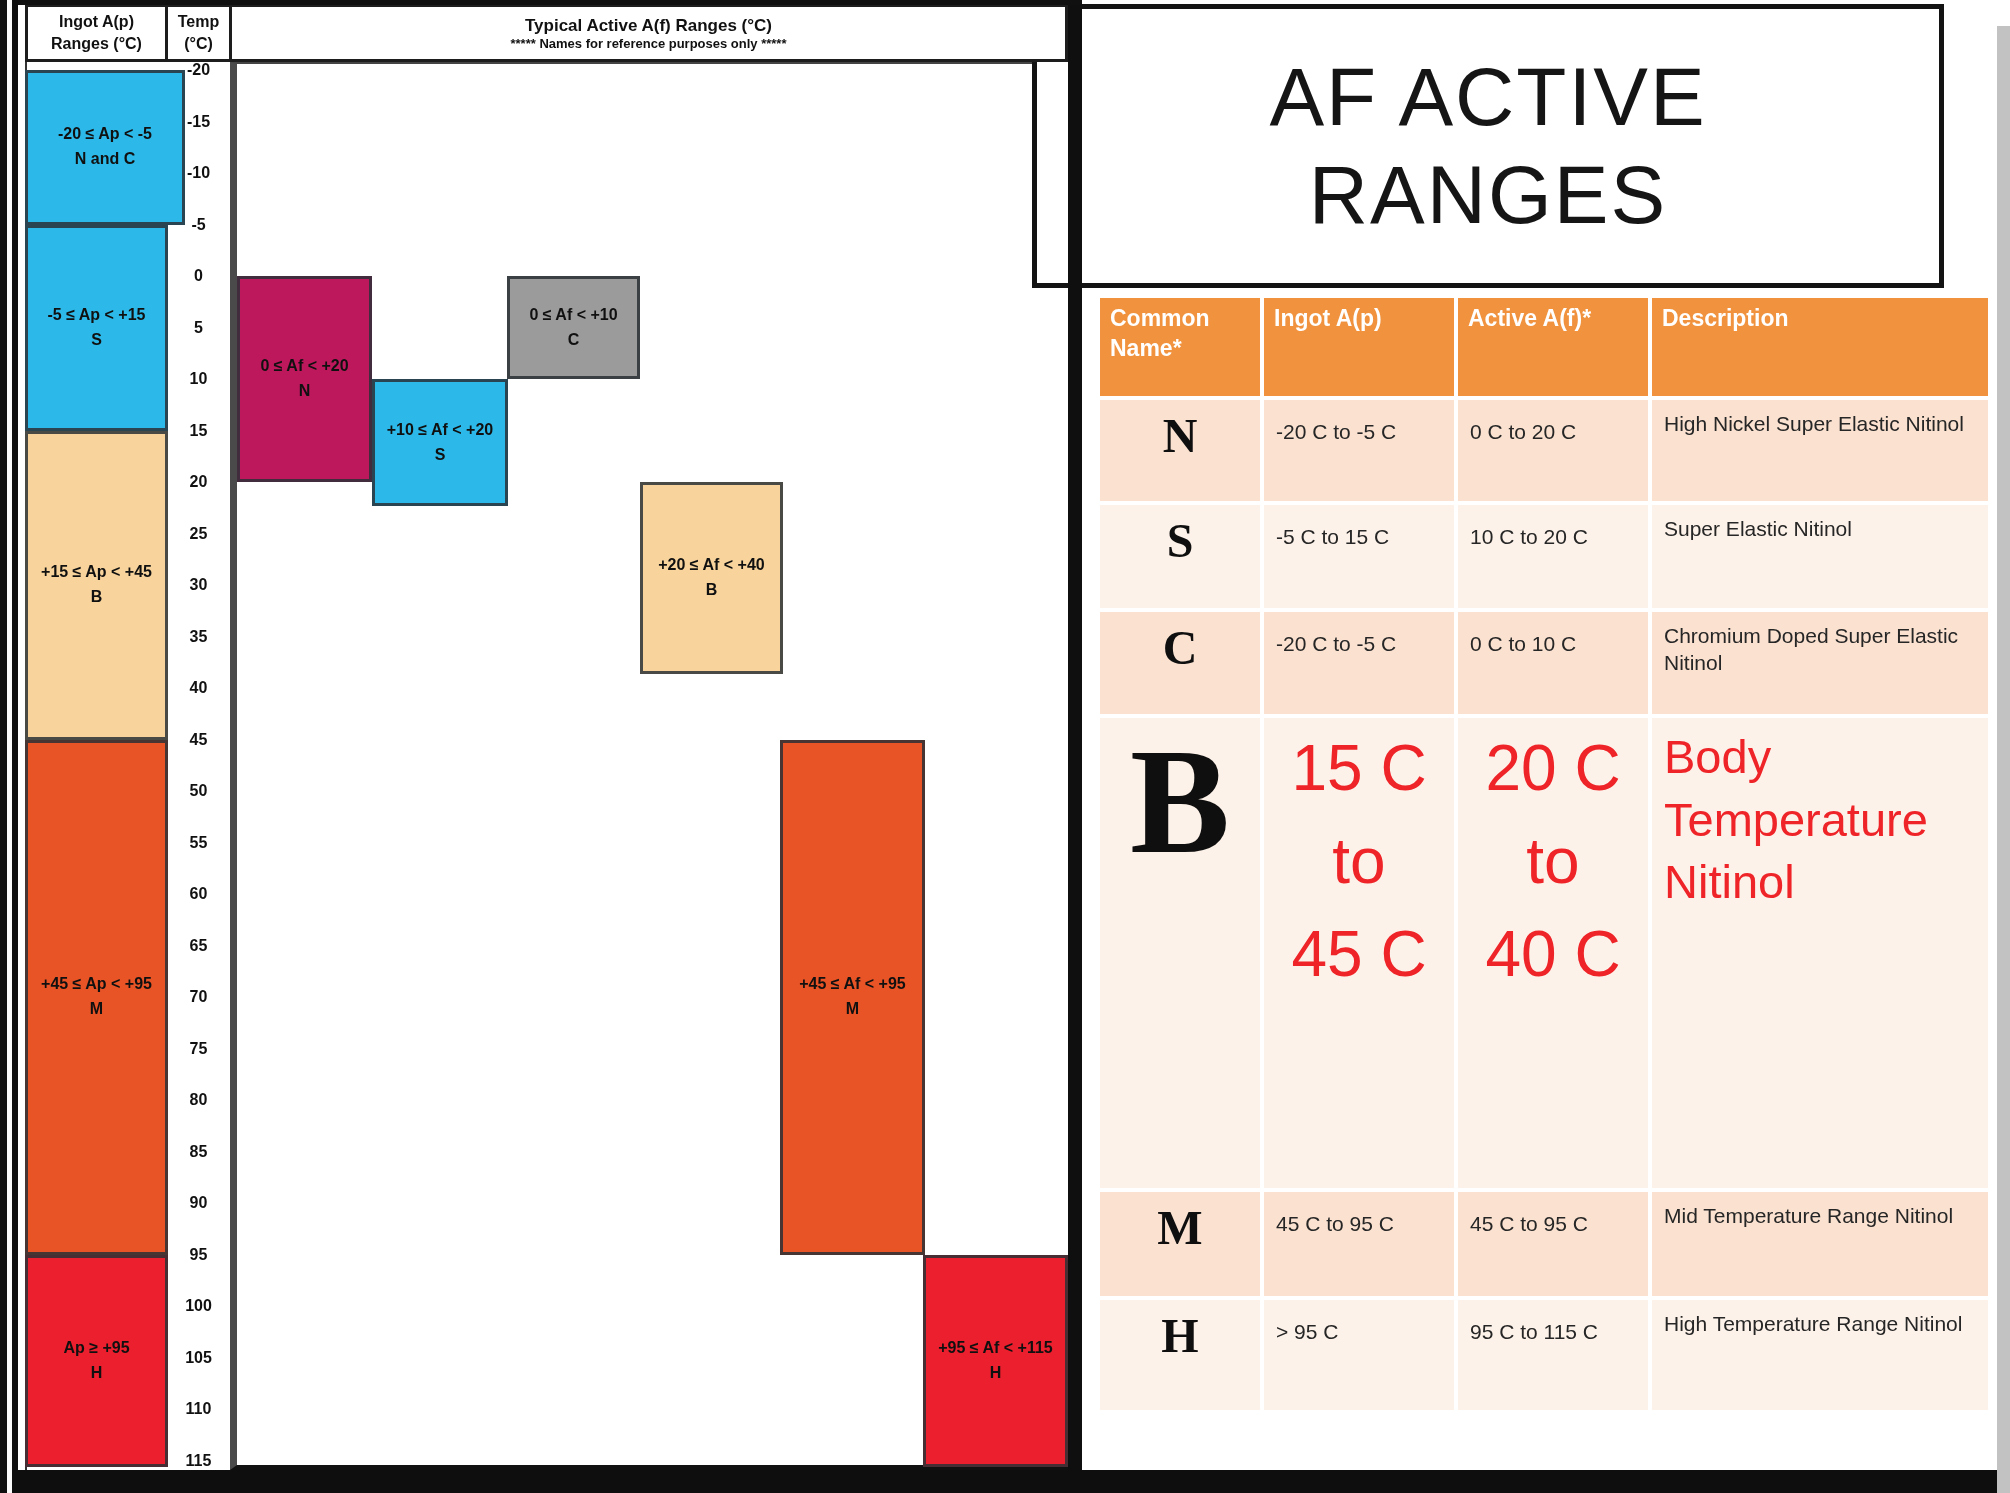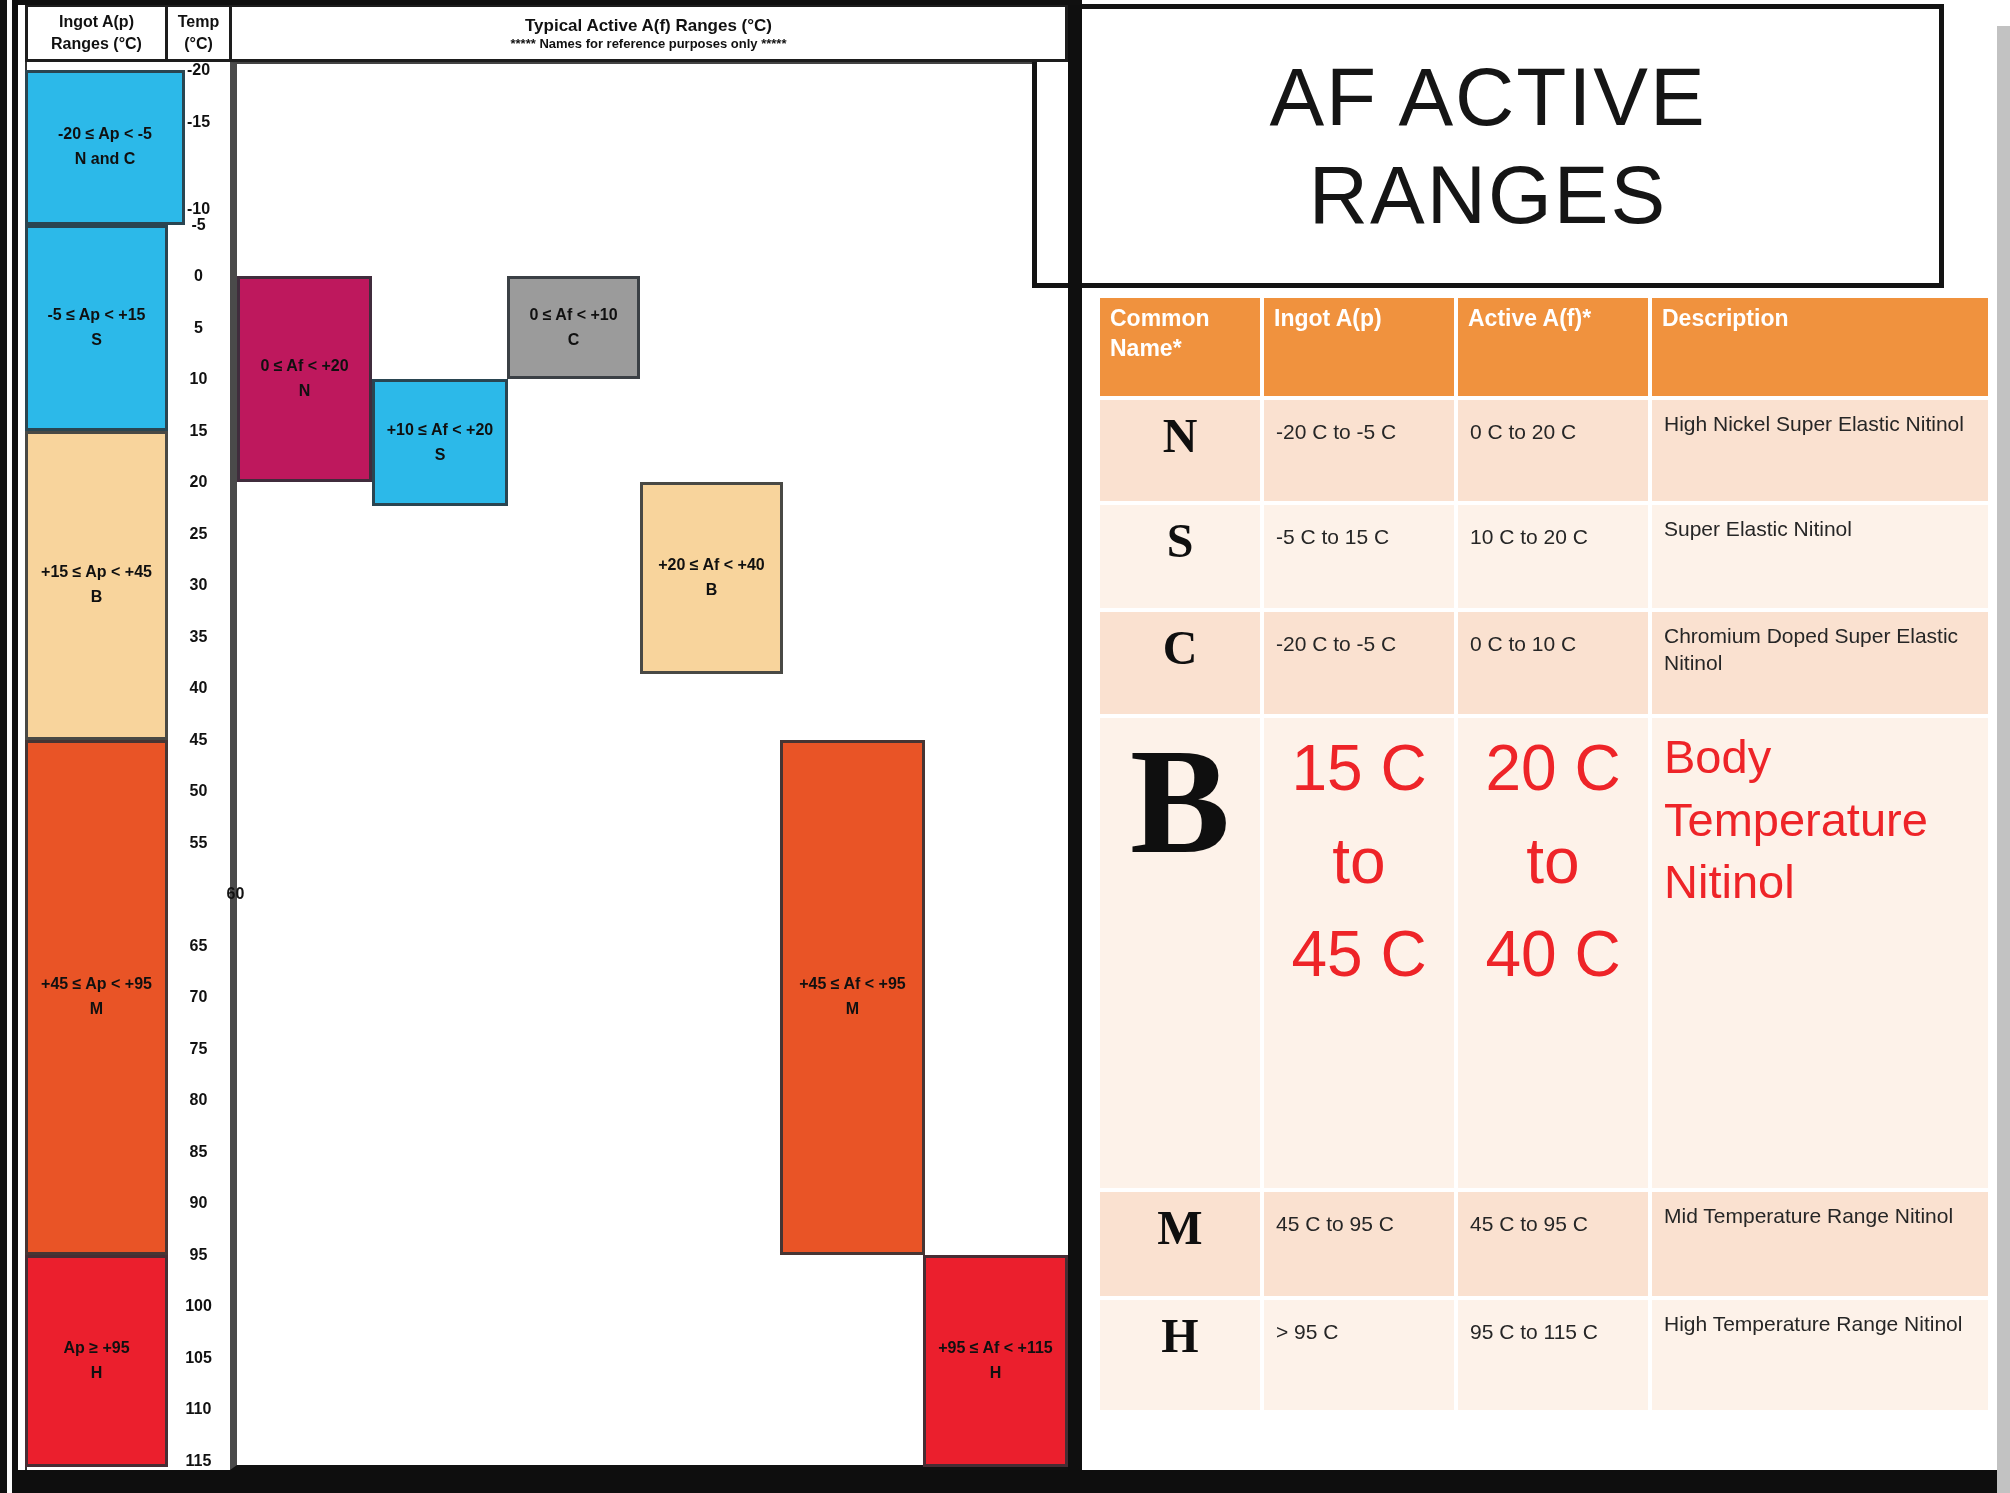--- a/index.html
+++ b/index.html
@@ -110,35 +110,35 @@
         <div>M</div>
       </div>
       <div class="range-box" style="top: 1254.5px; height: 212.5px; left: 0px; width: 143px; background: rgb(235, 31, 45);">
         <div>Ap ≥ +95</div>
         <div>H</div>
       </div>
     </div>
   <div id="tick-layer">
       <div class="tick" style="top: 58px;">-20</div>
       <div class="tick" style="top: 109.5px;">-15</div>
-      <div class="tick" style="top: 161px; margin-top: 36px;">-10</div>
+      <div class="tick" style="top: 161px;">-10</div>
       <div class="tick" style="top: 212.5px;">-5</div>
       <div class="tick" style="top: 264px;">0</div>
       <div class="tick" style="top: 315.5px;">5</div>
       <div class="tick" style="top: 367px;">10</div>
       <div class="tick" style="top: 418.5px;">15</div>
       <div class="tick" style="top: 470px;">20</div>
       <div class="tick" style="top: 521.5px;">25</div>
       <div class="tick" style="top: 573px;">30</div>
       <div class="tick" style="top: 624.5px;">35</div>
       <div class="tick" style="top: 676px;">40</div>
       <div class="tick" style="top: 727.5px;">45</div>
       <div class="tick" style="top: 779px;">50</div>
       <div class="tick" style="top: 830.5px;">55</div>
-      <div class="tick" style="top: 882px; padding-left: 37px;">60</div>
+      <div class="tick" style="top: 882px;">60</div>
       <div class="tick" style="top: 933.5px;">65</div>
       <div class="tick" style="top: 985px;">70</div>
       <div class="tick" style="top: 1036.5px;">75</div>
       <div class="tick" style="top: 1088px;">80</div>
       <div class="tick" style="top: 1139.5px;">85</div>
       <div class="tick" style="top: 1191px;">90</div>
       <div class="tick" style="top: 1242.5px;">95</div>
       <div class="tick" style="top: 1294px;">100</div>
       <div class="tick" style="top: 1345.5px;">105</div>
       <div class="tick" style="top: 1397px;">110</div>

